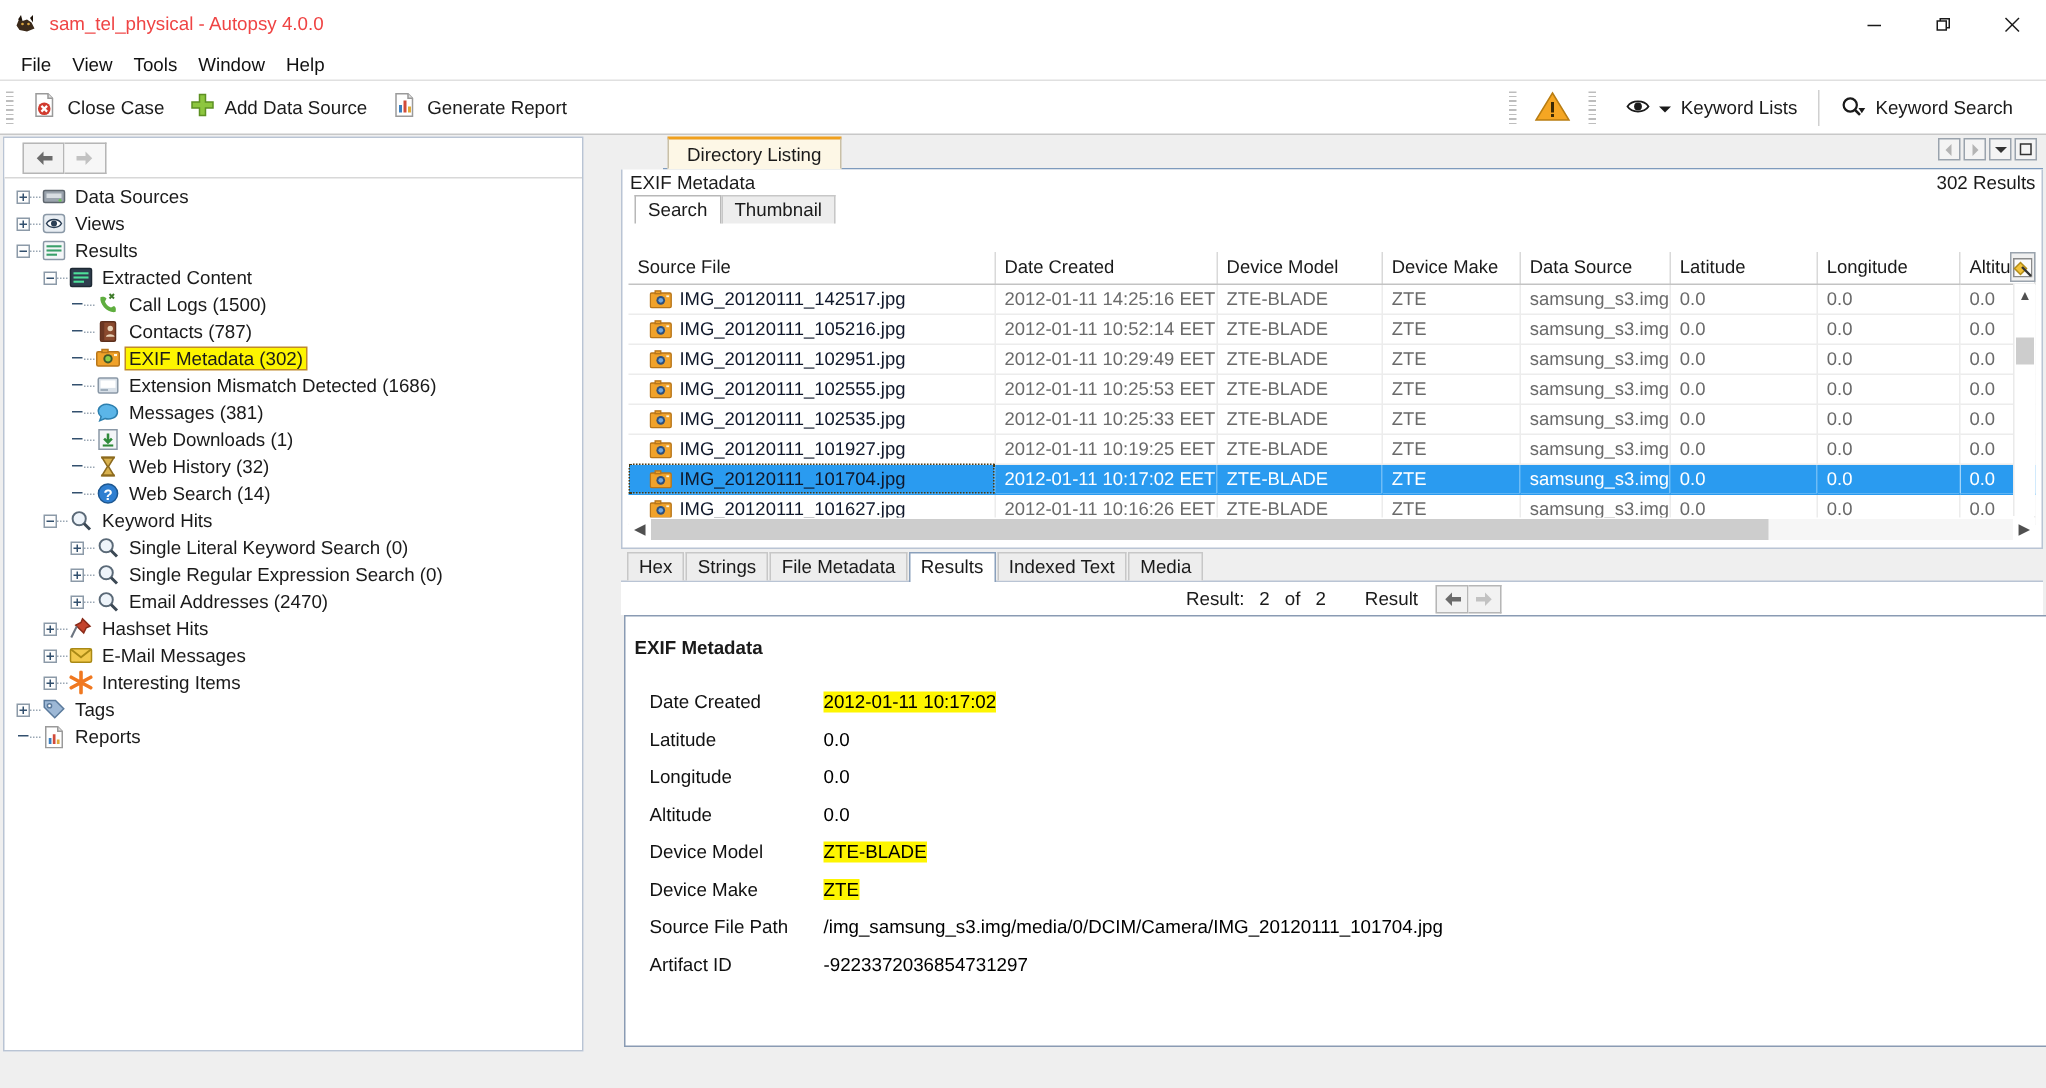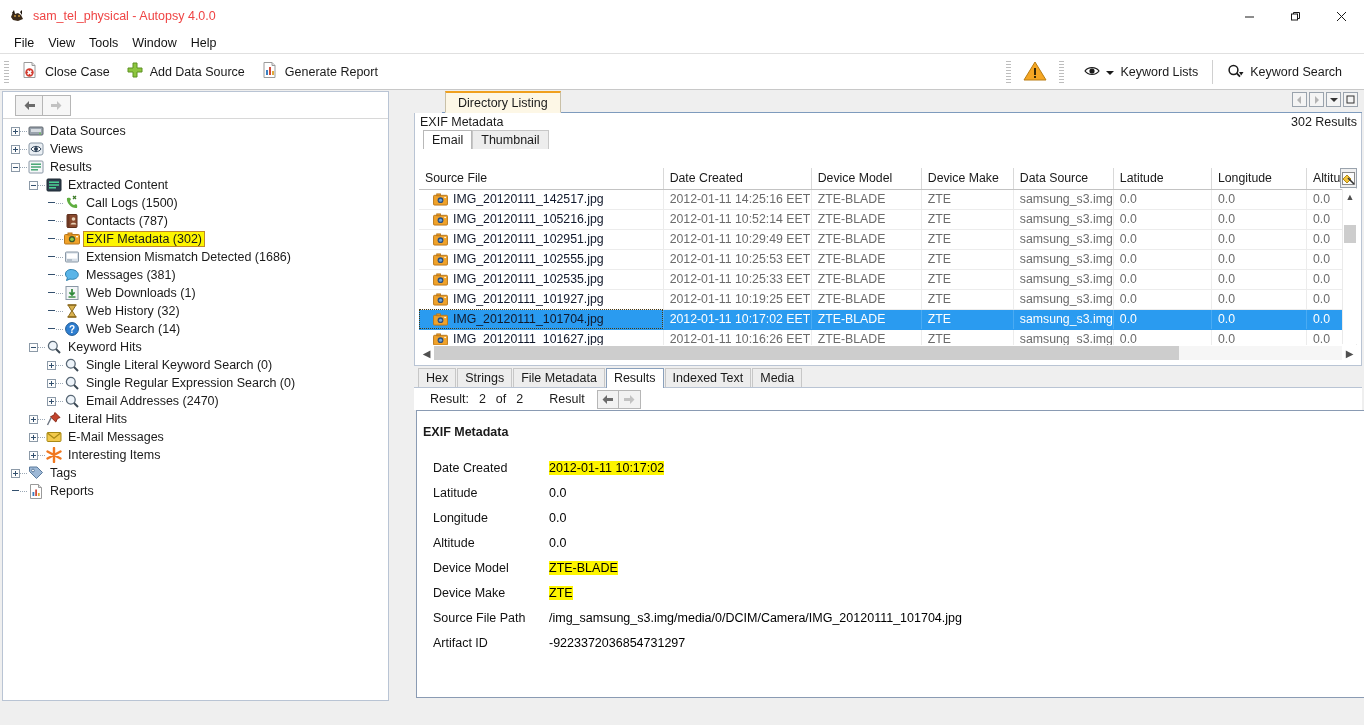--- a/index.html
+++ b/index.html
@@ -181,20 +181,21 @@
   #cv-panel { position: absolute; left: 0; top: 278px; width: 948px; height: 332px; }
   #cv-tabrow { height: 19px; display: flex; align-items: flex-end; padding-left: 4px; border-bottom: 1px solid #b9c4d4; }
   .cv-tab {
     padding: 2px 7px; font-size: 12.5px; cursor: default;
     border: 1px solid #c7c7c7; border-bottom: none; background: #ededed; margin-right: 1px;
   }
   .cv-tab.active { background: #ffffff; border-color: #8aa0bb; position: relative; top: 1px; padding-bottom: 3px; }
   #cv-resultbar {
     height: 22px; display: flex; align-items: center; gap: 0; padding-left: 16px; font-size: 12.5px;
     background: #ffffff;
+    justify-content: center;
   }
   #cv-resultbar .lbl { margin-right: 10px; }
   .rb-arrow {
     width: 22px; height: 19px; border: 1px solid #b6b6b6; background: #f2f2f2;
     display: flex; align-items: center; justify-content: center; cursor: default;
   }
   .rb-arrow + .rb-arrow { border-left: none; }
   #cv-content {
     position: absolute; top: 41px; left: 2px; width: 1116px; height: 288px;
     background: #ffffff; border: 1px solid #8a9bb3; overflow: hidden;
@@ -516,21 +517,21 @@
           <span class="tlabel">Email Addresses (2470)</span>
         </div>
         <div class="tnode">
           <span style="width:26px;display:inline-block;flex:0 0 auto;"></span>
           <span class="expander plus"></span>
           <span class="dots"></span>
           <span class="ticon"><svg width="16" height="16" viewBox="0 0 16 16">
               <path d="M9 1.5 L14 6.5 L11.5 7.5 L9.8 11 L4.5 5.8 L8 4 Z" fill="#c4432c" stroke="#8a2a18"></path>
               <line x1="5.2" y1="6.6" x2="1.5" y2="14" stroke="#6b7480" stroke-width="1.4"></line>
             </svg></span>
-          <span class="tlabel">Literal Hits</span>
+          <span class="tlabel">Hashset Hits</span>
         </div>
         <div class="tnode">
           <span style="width:26px;display:inline-block;flex:0 0 auto;"></span>
           <span class="expander plus"></span>
           <span class="dots"></span>
           <span class="ticon"><svg width="16" height="16" viewBox="0 0 16 16">
               <rect x="1" y="3.5" width="14" height="9" rx="1" fill="#f2c94c" stroke="#a98915"></rect>
               <path d="M1.4 4 L8 9.2 L14.6 4" fill="none" stroke="#a98915" stroke-width="1.2"></path>
             </svg></span>
           <span class="tlabel">E-Mail Messages</span>
@@ -599,21 +600,21 @@
         </div>
       </div>
 
       <div id="dir-body">
         <div id="dir-title-row">
           <span id="dir-title">EXIF Metadata</span>
           <span id="results-count">302  Results</span>
         </div>
 
         <div id="tt-row">
-          <div class="tt-tab active">Email</div>
+          <div class="tt-tab active">Search</div>
           <div class="tt-tab">Thumbnail</div>
         </div>
 
         <div id="tbl-wrap">
           <table class="grid">
             <colgroup>
               <col style="width:244px">
                 <col style="width:148px">
                 <col style="width:110px">
               <col style="width:92px">

